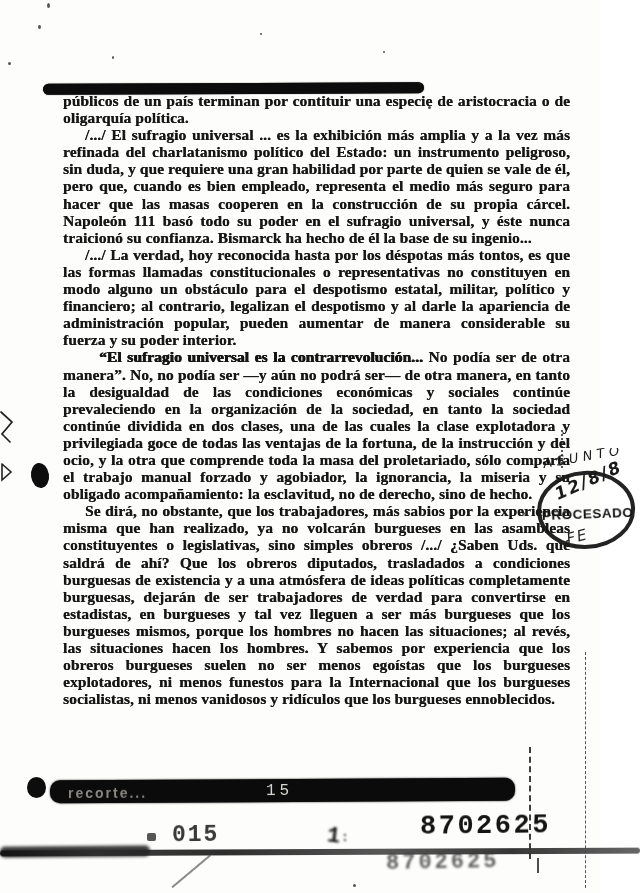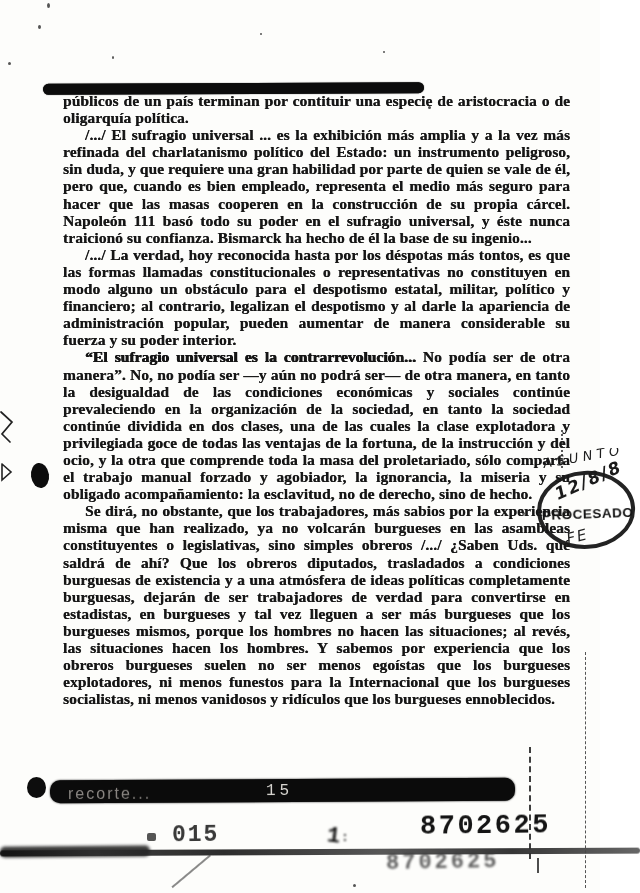--- a/index.html
+++ b/index.html
@@ -20,35 +20,35 @@
   
   .textblock {
     position:absolute; left:63px; top:92px; width:507px;
     font-size:15.4px; line-height:17.1px; font-weight:700;
     color:#161616; text-align:justify;
     text-shadow:0.35px 0 0 rgba(20,20,20,0.85);
     letter-spacing:0.1px;
   }
   .textblock p { text-indent:22px; margin:0; }
   .textblock p.noindent { text-indent:0; }
-  .lead { text-shadow:0.7px 0 0 #111, 0 0.4px 0 #111; }
+  .lead { text-shadow:0.7px 0 0 #111, 0 0.4px 0 #111;margin-left:14px; }
 
   
   .stamp { position:absolute; left:520px; top:448px; }
 
   
   .footbar {
     position:absolute; left:50px; top:779px; width:465px; height:23px;
     background:#0b0b0b; border-radius:10px; transform:rotate(-0.3deg);
     box-shadow:0 0 2px #111;
   }
   .footbar .recorte {
     position:absolute; left:18px; top:5px;
     font-family:"Liberation Sans", sans-serif;
-    font-size:16px; font-weight:400; letter-spacing:2px;
+    font-size:14px; font-weight:700; letter-spacing:2px;
     color:rgba(160,155,150,0.85); filter:blur(0.4px);
   }
   .footbar .pagenum {
     position:absolute; left:216px; top:3px;
     font-family:"Liberation Mono", monospace;
     font-size:16px; font-weight:400; letter-spacing:4px;
     color:#d9d7d2; filter:blur(0.3px);
   }
 
   .dot { position:absolute; background:#0d0d0d; border-radius:50%; }

